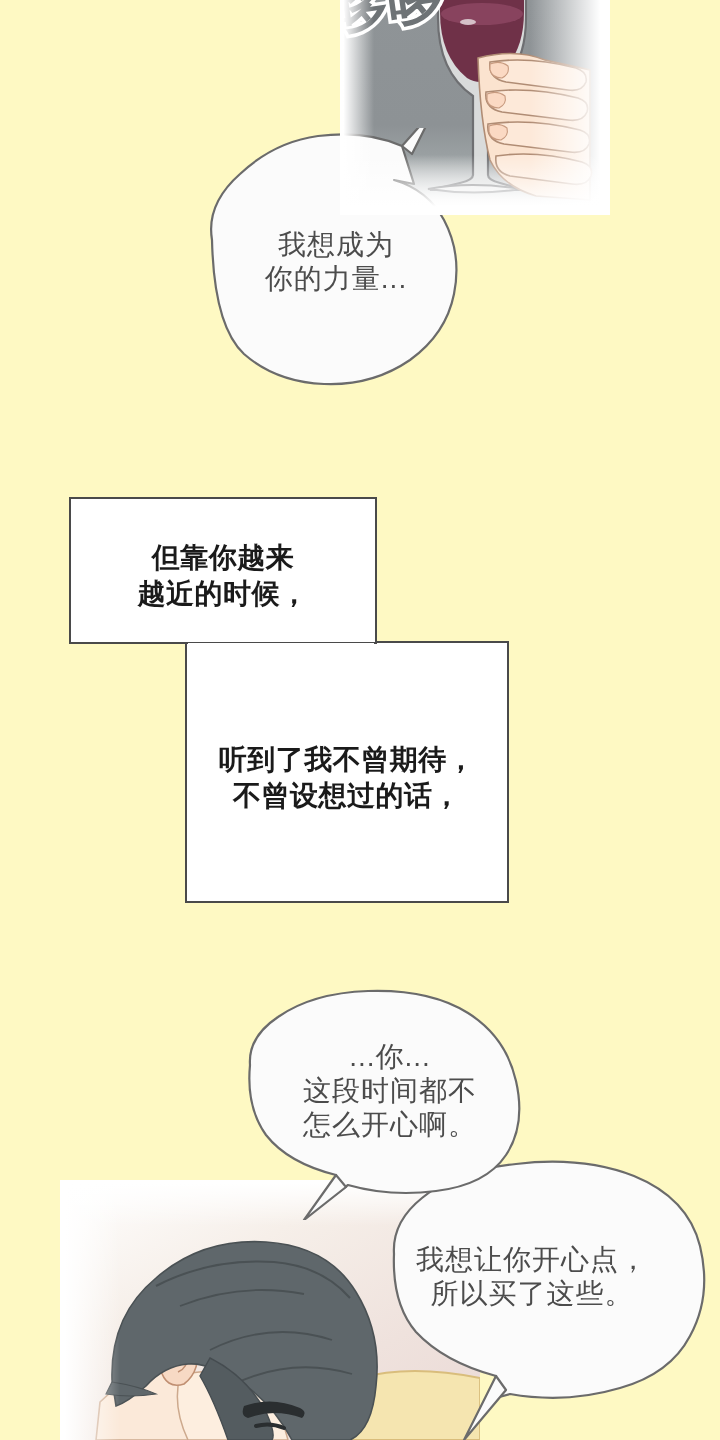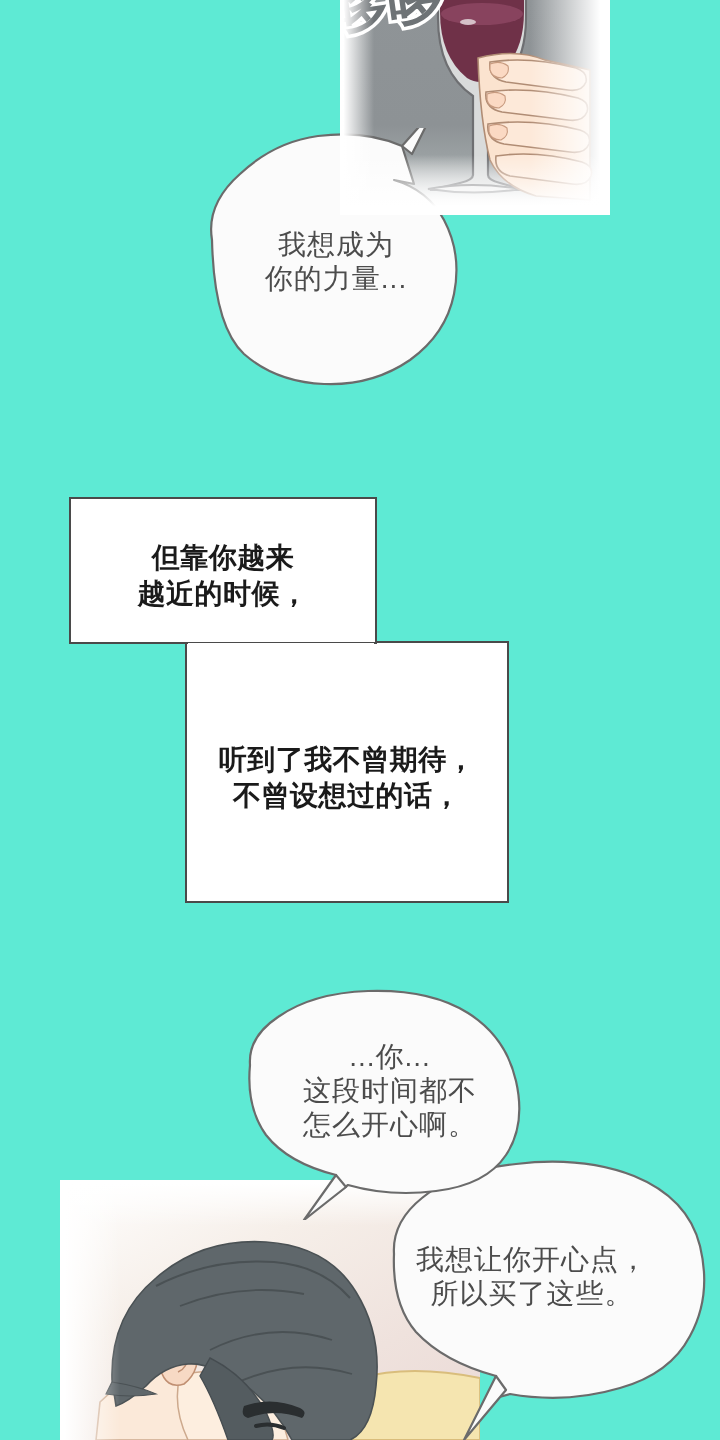--- a/index.html
+++ b/index.html
@@ -8,21 +8,21 @@
     background: #ffffff;
   }
   body {
     font-family: "Liberation Sans", "DejaVu Sans", sans-serif;
   }
   #page {
     position: relative;
     width: 720px;
     height: 1440px;
     overflow: hidden;
-    background: #5eead4;
+    background: #fef9c3;
   }
 
   
   .panel-top {
     position: absolute;
     left: 340px;
     top: 0;
     width: 270px;
     height: 215px;
     overflow: hidden;

